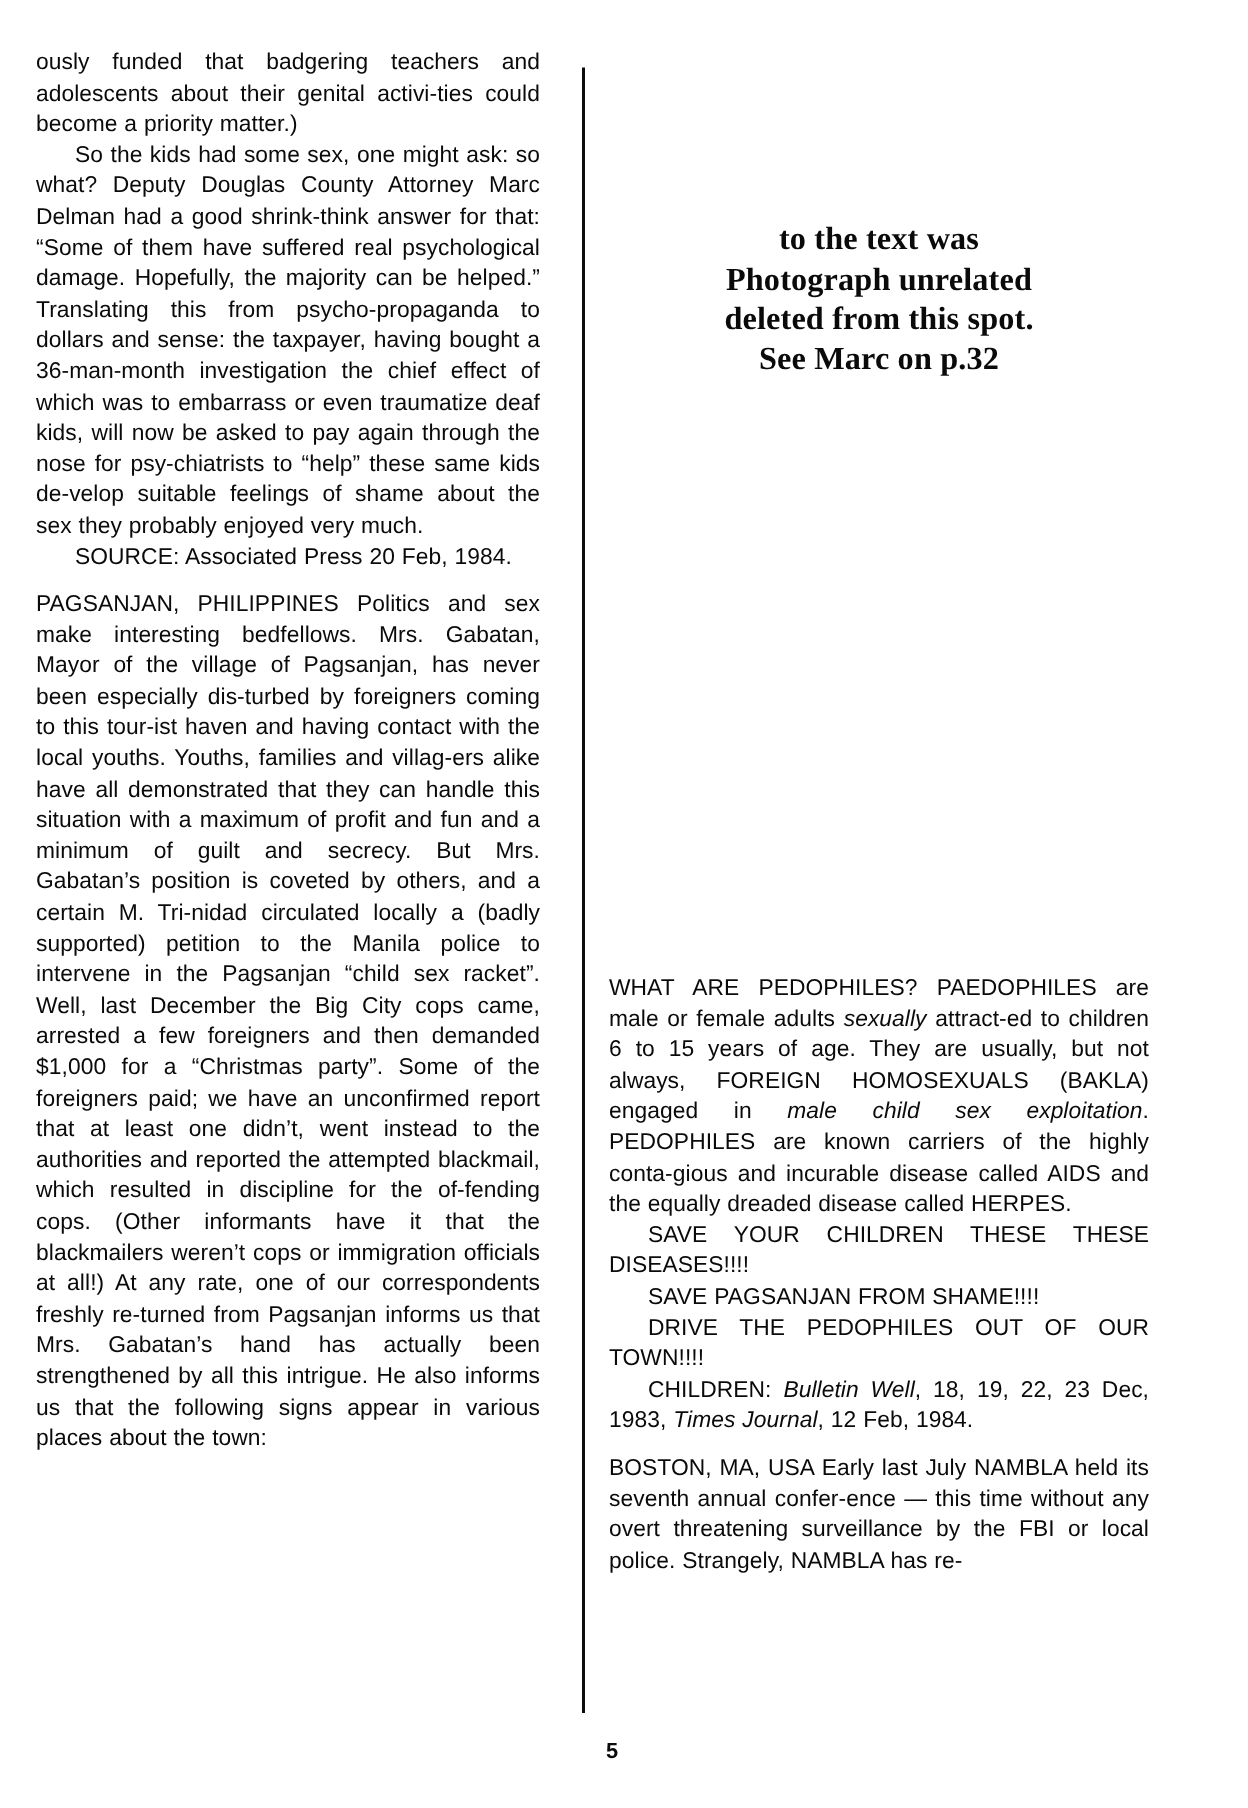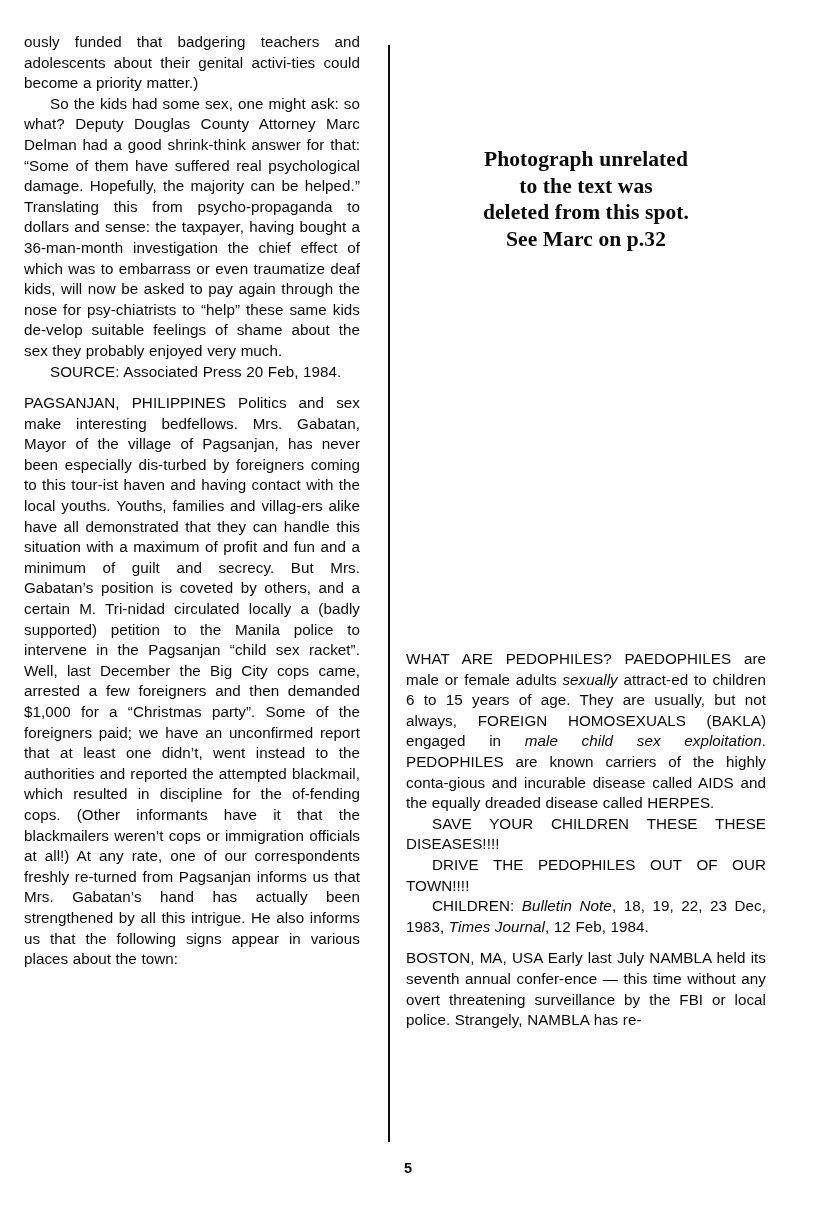--- a/index.html
+++ b/index.html
@@ -103,29 +103,30 @@
   <div class="divider"></div>
 
   <div class="col col-left">
     <p>ously funded that badgering teachers and adolescents about their genital activi-ties could become a priority matter.)</p>
     <p class="indent">So the kids had some sex, one might ask: so what? Deputy Douglas County Attorney Marc Delman had a good shrink-think answer for that: “Some of them have suffered real psychological damage. Hopefully, the majority can be helped.” Translating this from psycho-propaganda to dollars and sense: the taxpayer, having bought a 36-man-month investigation the chief effect of which was to embarrass or even traumatize deaf kids, will now be asked to pay again through the nose for psy-chiatrists to “help” these same kids de-velop suitable feelings of shame about the sex they probably enjoyed very much.</p>
     <p class="indent">SOURCE: Associated Press 20 Feb, 1984.</p>
     <p class="gap-before">PAGSANJAN, PHILIPPINES Politics and sex make interesting bedfellows. Mrs. Gabatan, Mayor of the village of Pagsanjan, has never been especially dis-turbed by foreigners coming to this tour-ist haven and having contact with the local youths. Youths, families and villag-ers alike have all demonstrated that they can handle this situation with a maximum of profit and fun and a minimum of guilt and secrecy. But Mrs. Gabatan’s position is coveted by others, and a certain M. Tri-nidad circulated locally a (badly supported) petition to the Manila police to intervene in the Pagsanjan “child sex racket”. Well, last December the Big City cops came, arrested a few foreigners and then demanded $1,000 for a “Christmas party”. Some of the foreigners paid; we have an unconfirmed report that at least one didn’t, went instead to the authorities and reported the attempted blackmail, which resulted in discipline for the of-fending cops. (Other informants have it that the blackmailers weren’t cops or immigration officials at all!) At any rate, one of our correspondents freshly re-turned from Pagsanjan informs us that Mrs. Gabatan’s hand has actually been strengthened by all this intrigue. He also informs us that the following signs appear in various places about the town:</p>
   </div>
 
   <div class="photo-note">
+    <span>to the text was</span>
     <span>Photograph unrelated</span>
-    <span>to the text was</span>
     <span>deleted from this spot.</span>
     <span>See Marc on p.32</span>
   </div>
 
   <div class="col col-right" style="top:649px;">
     <p><span>WHAT ARE PEDOPHILES? PAEDOPHILES are male or female adults </span><i>sexually</i><span> attract-ed to children 6 to 15 years of age. They are usually, but not always, FOREIGN HOMOSEXUALS (BAKLA) engaged in </span><i>male child sex exploitation</i><span>. PEDOPHILES are known carriers of the highly conta-gious and incurable disease called AIDS and the equally dreaded disease called HERPES.</span></p>
     <p class="indent"><span>SAVE YOUR CHILDREN THESE THESE DISEASES!!!!</span></p>
+    <p class="indent"><span>SAVE PAGSANJAN FROM SHAME!!!!</span></p>
     <p class="indent"><span>DRIVE THE PEDOPHILES OUT OF OUR TOWN!!!!</span></p>
-    <p class="indent"><span>CHILDREN: </span><i>Bulletin Note</i><span>, 18, 19, 22, 23 Dec, 1983, </span><i>Times Journal</i><span>, 12 Feb, 1984.</span></p>
+    <p class="indent"><span>CHILDREN: </span><i>Bulletin Well</i><span>, 18, 19, 22, 23 Dec, 1983, </span><i>Times Journal</i><span>, 12 Feb, 1984.</span></p>
     <p class="gap-before"><span>BOSTON, MA, USA Early last July NAMBLA held its seventh annual confer-ence — this time without any overt threatening surveillance by the FBI or local police. Strangely, NAMBLA has re-</span></p>
   </div>
 
   <div class="page-number">5</div>
 
 </div>
 
 </body></html>

